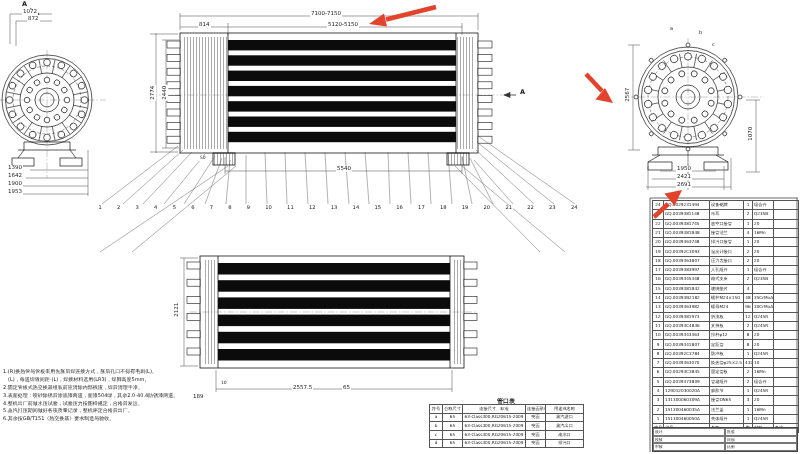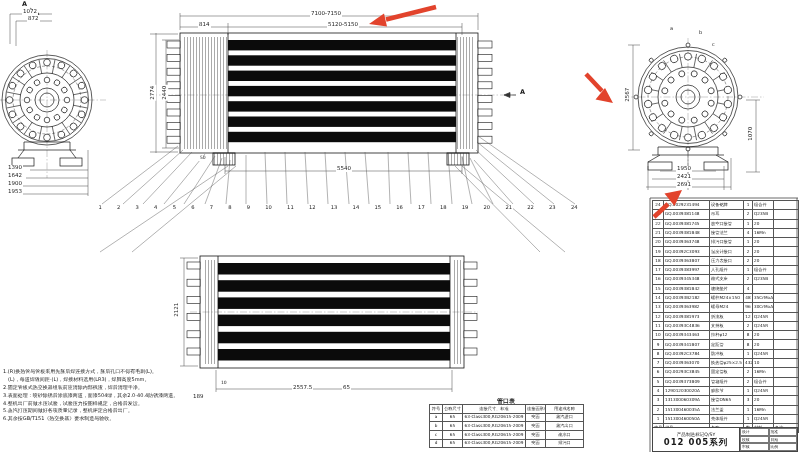--- a/index.html
+++ b/index.html
@@ -638,24 +638,20 @@
         <th>代号</th>
         <th>名称</th>
         <th class="c">数</th>
         <th>材料</th>
         <th>备注</th>
       </tr>
     </tfoot>
   </table>
 
   <div class="tblock">
-    <div class="tb-left">
-      <div class="tb-l1">产品制造标记Q/SY</div>
-      <div class="tb-l2">012 005系列</div>
-    </div>
     <div class="tb-right">
       <div class="tb-cell">设计</div>
       <div class="tb-cell">批准</div>
       <div class="tb-cell">校核</div>
       <div class="tb-cell">日期</div>
       <div class="tb-cell">审核</div>
       <div class="tb-cell">比例</div>
     </div>
   </div>
 

